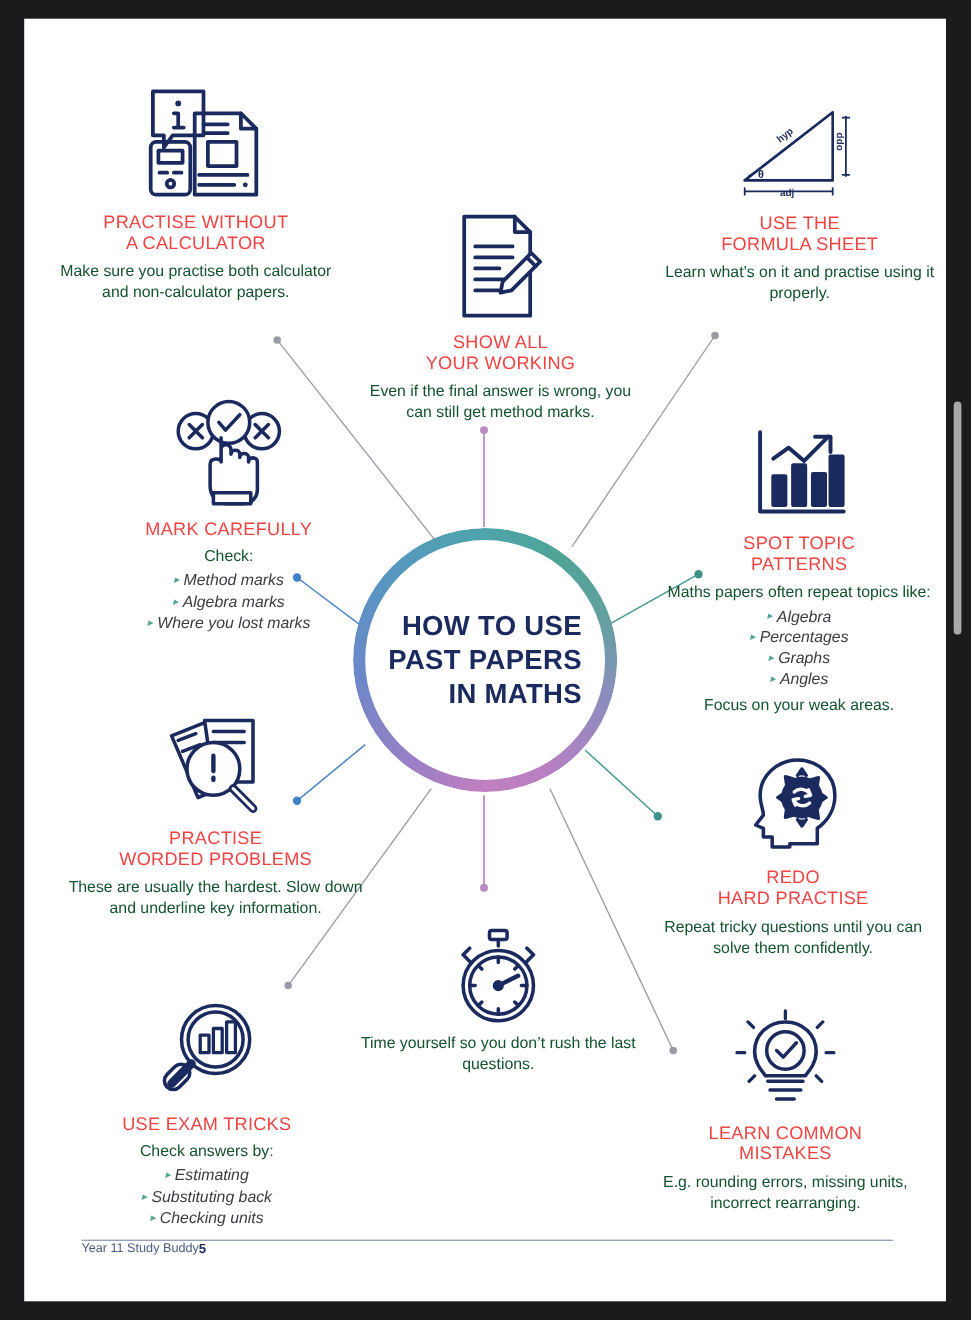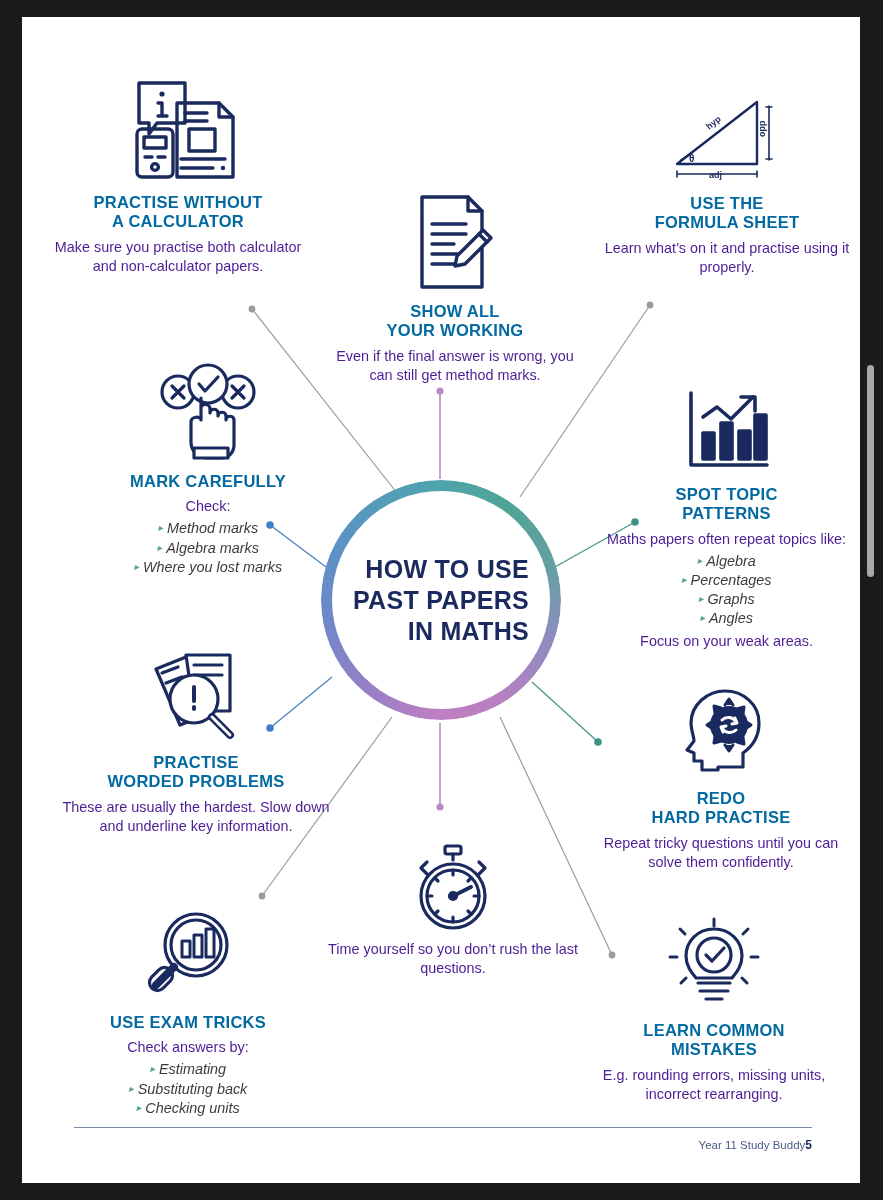--- a/index.html
+++ b/index.html
@@ -45,26 +45,26 @@
   #hub-title{
     text-align:right; color:#1b2a5e; font-weight:bold;
     font-size:25px; line-height:1.24; letter-spacing:.3px;
   }
   #hub-title span{ display:block; }
 
   
   .node{ position:absolute; text-align:center; }
   .node .icon{ display:flex; justify-content:center; align-items:flex-end; }
   .node h3{
-    color:#0369a1; font-weight:bold; font-size:16.5px;
+    color:#ef4444; font-weight:normal; font-size:16.5px;
     line-height:1.18; letter-spacing:.25px; margin-top:10px;
   }
   .node h3 span{ display:block; }
   .node p{
-    color:#4c1d95; font-size:14.4px; line-height:1.32; margin-top:6px;
+    color:#14532d; font-size:14.4px; line-height:1.32; margin-top:6px;
   }
   .node ul{ list-style:none; margin-top:3px; }
   .node ul li{
     color:#3c3c40; font-size:14.4px; line-height:1.32;
     position:relative; display:block;font-style:italic;
   }
   .node ul li .bl{ color:#55a493; font-size:10px; margin-right:4px; vertical-align:2px; }
   .node p.tail{ margin-top:4px; }
 
   
@@ -76,22 +76,21 @@
   #n-word   { left:40px;  top:630px; width:268px; }
   #n-redo   { left:570px; top:670px; width:258px; }
   #n-speed  { left:302px; top:825px; width:258px; }
   #n-tricks { left:32px;  top:890px; width:268px; }
   #n-learn  { left:558px; top:900px; width:268px; }
 
   
   #footer{ position:absolute; left:52px; top:1110px; width:738px; }
   #footer hr{ border:none; border-top:1.4px solid #7b8bb0; }
   #footer .row{
-    display:flex; justify-content:flex-end; align-items:center;
-    margin-top:10px;
+    display:flex; justify-content:flex-start; align-items:center;
   }
   #footer .fl{ color:#4a5b86; font-size:11.5px; }
   #footer .fr{ color:#1b2a5e; font-size:12px; font-weight:bold; }
 </style>
 </head>
 <body>
 
 <div id="frame">
 
   <div id="page">

